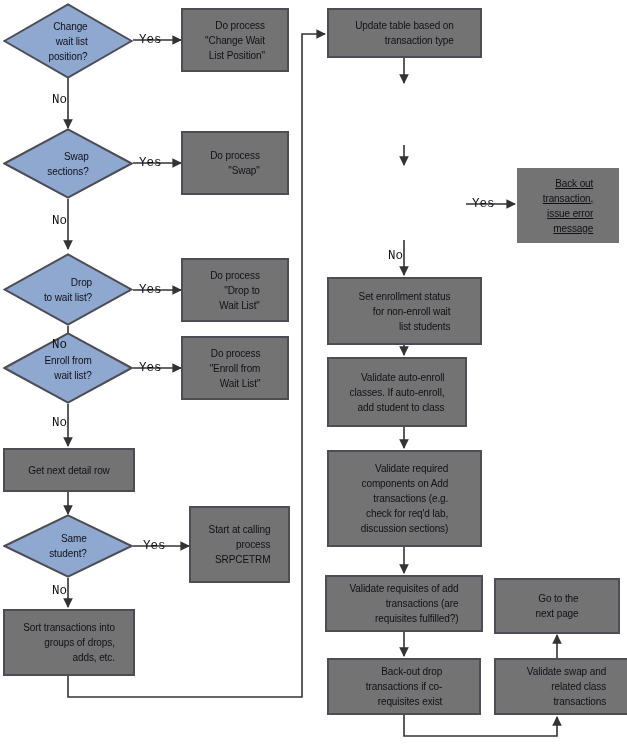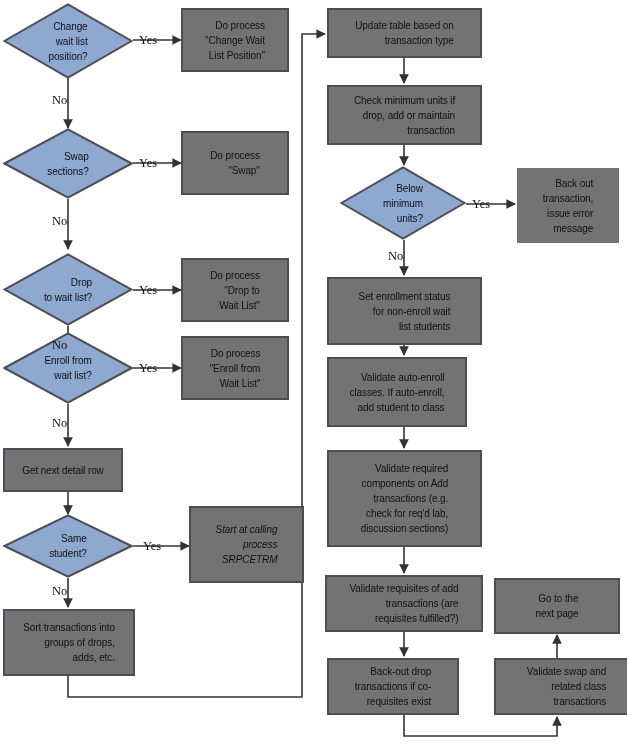--- a/index.html
+++ b/index.html
@@ -26,20 +26,21 @@
     font-size: 10px;
     line-height: 15px;
     letter-spacing: -0.1px;
   }
   .proc {
     background: #737373;
     border: 2px solid #4d4d55;
   }
   .proc.thin {
     border: 1px solid #737373;
+    text-decoration: underline;
   }
   .proc .txt {
     padding: 0 3px;
     white-space: pre-line;
   }
   .dec {
     background: transparent;
     border: 0;
   }
   .dec svg {
@@ -53,21 +54,21 @@
     position: relative;
     z-index: 2;
     white-space: pre-line;
     padding: 0 2px;
   }
   .edgelabel {
     position: absolute;
     font-size: 12.5px;
     line-height: 14px;
     color: #101018;
-    font-family: Liberation Serif, serif;
+    font-family: Liberation Mono, monospace;
     white-space: nowrap;
   }
   #edges {
     position: absolute;
     left: 0;
     top: 0;
     width: 627px;
     height: 746px;
     pointer-events: none;
   }
@@ -180,63 +181,50 @@
     <span class="txt">Enroll from
 wait list?</span>
   </div>
 
   <div class="node proc" style="left:181px; top:336px; width:108px; height:64px;">
     <span class="txt">Do process
 "Enroll from
 Wait List"</span>
   </div>
 
-  <div class="node proc" style="left:3px; top:448px; width:120px; height:44px;">
+  <div class="node proc" style="left:3px; top:448px; width:132px; height:44px;">
     <span class="txt">Get next detail row</span>
   </div>
 
   <div class="node dec" style="left:3px; top:514px; width:130px; height:64px;">
     <svg viewBox="0 0 130 64" preserveAspectRatio="none">
       <polygon points="65,1.4 128.6,32 65,62.6 1.4,32" fill="#8fa8d0" stroke="#4d4d55" stroke-width="2"></polygon>
     </svg>
     <span class="txt">Same
 student?</span>
   </div>
 
-  <div class="node proc" style="left:189px; top:506px; width:115px; height:77px;font-style:italic;">
+  <div class="node proc" style="left:189px; top:506px; width:101px; height:77px;">
     <span class="txt">Start at calling
 process
 SRPCETRM</span>
   </div>
 
   <div class="node proc" style="left:3px; top:609px; width:132px; height:67px;">
     <span class="txt">Sort transactions into
 groups of drops,
 adds, etc.</span>
   </div>
 
   <div class="node proc" style="left:327px; top:8px; width:155px; height:50px;">
     <span class="txt">Update table based on
 transaction type</span>
   </div>
 
-  <div class="node proc" style="left:327px; top:85px; width:155px; height:60px;">
-    <span class="txt">Check minimum units if
-drop, add or maintain
-transaction</span>
-  </div>
-
-  <div class="node dec" style="left:340px; top:166px; width:126px; height:74px;">
-    <svg viewBox="0 0 126 74" preserveAspectRatio="none">
-      <polygon points="63,1.4 124.6,37 63,72.6 1.4,37" fill="#8fa8d0" stroke="#4d4d55" stroke-width="2"></polygon>
-    </svg>
-    <span class="txt">Below
-minimum
-units?</span>
-  </div>
+
 
   <div class="node proc thin" style="left:517px; top:168px; width:102px; height:75px;">
     <span class="txt">Back out
 transaction,
 issue error
 message</span>
   </div>
 
   <div class="node proc" style="left:327px; top:277px; width:155px; height:68px;">
     <span class="txt">Set enrollment status
@@ -257,21 +245,21 @@
   </div>
 
   <div class="node proc" style="left:327px; top:450px; width:155px; height:97px;">
     <span class="txt">Validate required
 components on Add
 transactions (e.g.
 check for req'd lab,
 discussion sections)</span>
   </div>
 
-  <div class="node proc" style="left:327px; top:658px; width:132px; height:57px;">
+  <div class="node proc" style="left:327px; top:658px; width:154px; height:57px;">
     <span class="txt">Back-out drop
 transactions if co-
 requisites exist</span>
   </div>
 
   <div class="node proc" style="left:494px; top:578px; width:126px; height:56px;">
     <span class="txt">Go to the
 next page</span>
   </div>
 

